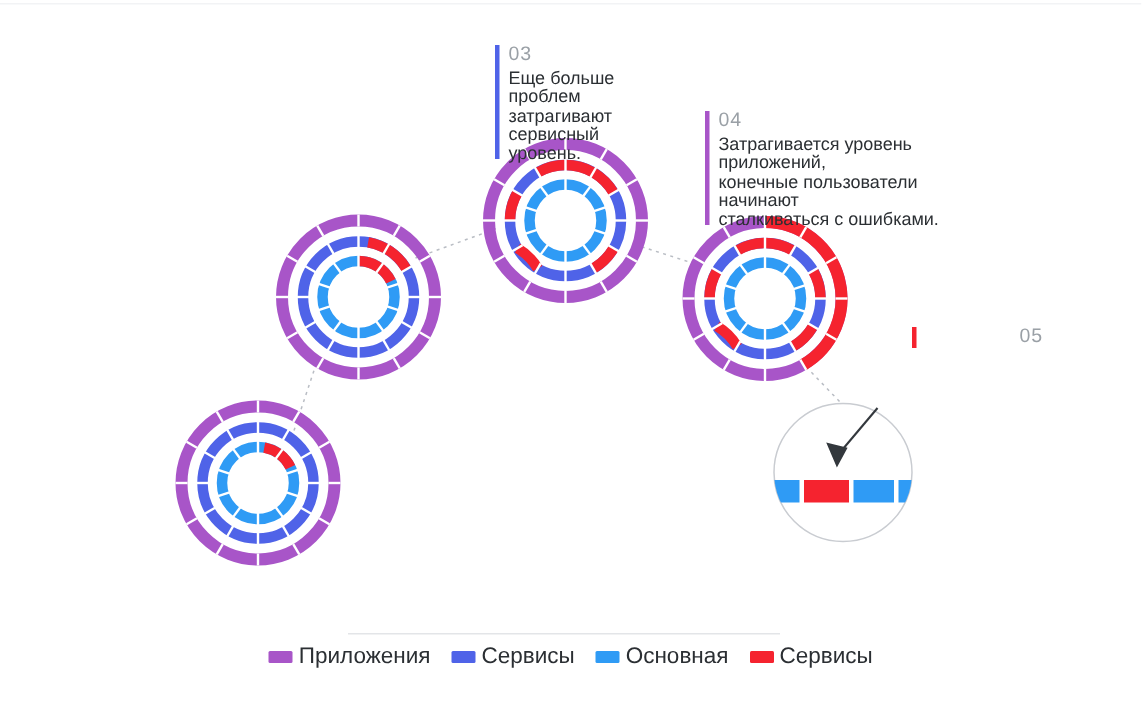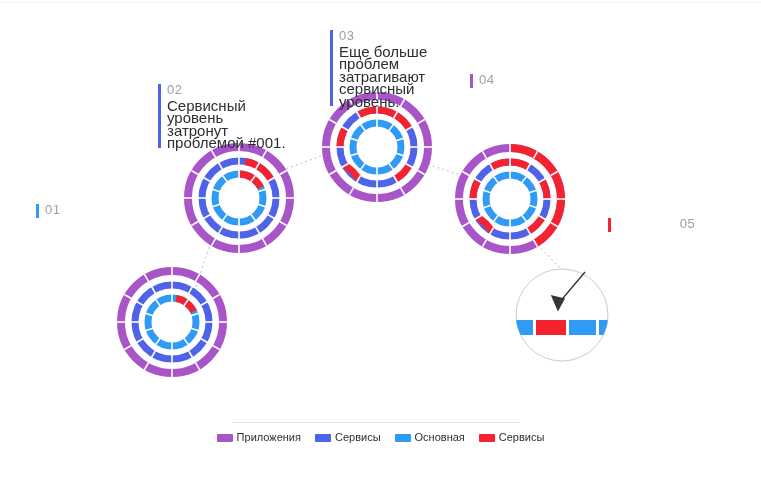--- a/index.html
+++ b/index.html
@@ -43,21 +43,21 @@
   }
   .callout .num {
     font-size: 13px;
     line-height: 15px;
     color: #9aa0a6;
     font-weight: 400;
     letter-spacing: 0.6px;
     margin-bottom: 3px;
   }
   .callout .body {
-    font-size: 15px;
+    font-size: 12px;
     line-height: 12.4px;
     color: #2b2f33;
     white-space: pre-line;
   }
 
   
   .donut {
     position: absolute;
   }
   .donut svg { display: block; overflow: visible; }
@@ -99,21 +99,21 @@
     align-items: center;
     gap: 4px;
   }
   .legend-swatch {
     width: 16px;
     height: 8px;
     border-radius: 1px;
     display: block;
   }
   .legend-label {
-    font-size: 11px;
+    font-size: 15px;
     line-height: 11px;
     color: #2b2f33;
     white-space: nowrap;
   }
 </style>
 </head>
 <body>
 
 <div id="stage">
 
@@ -381,41 +381,37 @@
       </g>
       <g stroke="#33383d" stroke-width="1.4" fill="#33383d">
         <line x1="72" y1="6" x2="45" y2="38"></line>
         <polygon points="45,44 39,30 51,33"></polygon>
       </g>
     </svg>
   </div>
 
   <div class="callout" style="left:36px; top:202px; width:130px;">
     <span class="bar" style="background:#2f9bf5;"></span>
-    <div class="num">01</div>
-  </div>
-
-  <div class="callout" style="left:158px; top:82px; width:140px;">
-    <span class="bar" style="background:#4f63e8;"></span>
-    <div class="num">02</div>
-    <div class="body">Сервисный уровень
-затронут проблемой #001.</div>
-  </div>
+  </div>
+
 
   <div class="callout" style="left:308px; top:28px; width:130px;margin-left:22px;">
     <span class="bar" style="background:#4f63e8;"></span>
     <div class="num">03</div>
     <div class="body">Еще больше проблем
 затрагивают сервисный
 уровень.</div>
   </div>
 
   <div class="callout" style="left:470px; top:72px; width:180px;">
     <span class="bar" style="background:#a855c8;"></span>
     <div class="num">04</div>
+    <div class="body">Затрагивается уровень приложений,
+конечные пользователи начинают
+сталкиваться с ошибками.</div>
   </div>
 
   <div class="callout" style="left:608px; top:216px; width:150px;text-align:center;">
     <span class="bar" style="background:#f5232f;"></span>
     <div class="num">05</div>
   </div>
 
   <div class="legend-divider"></div>
   <div class="legend">
     <div class="legend-item">

